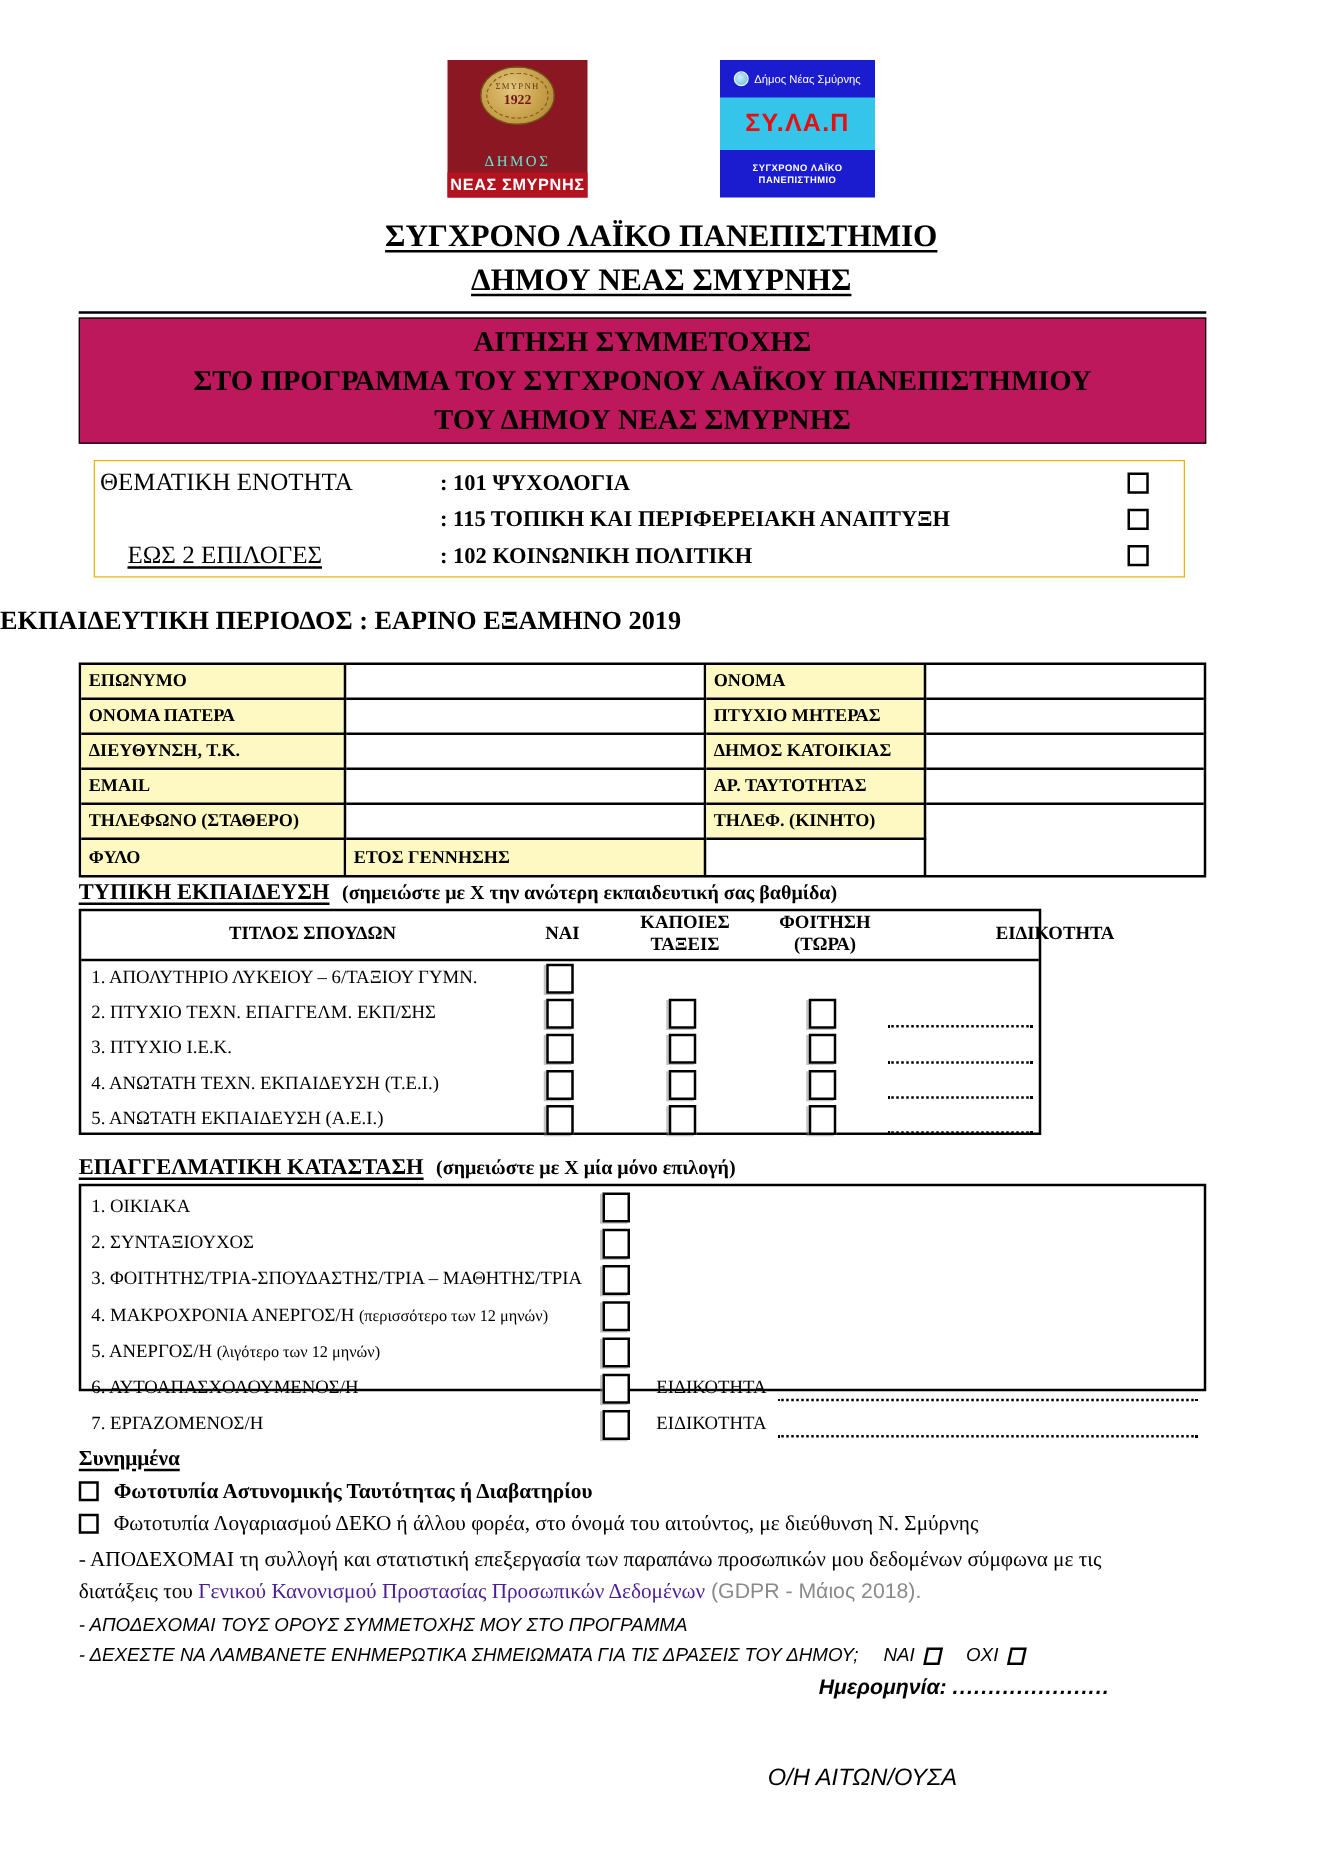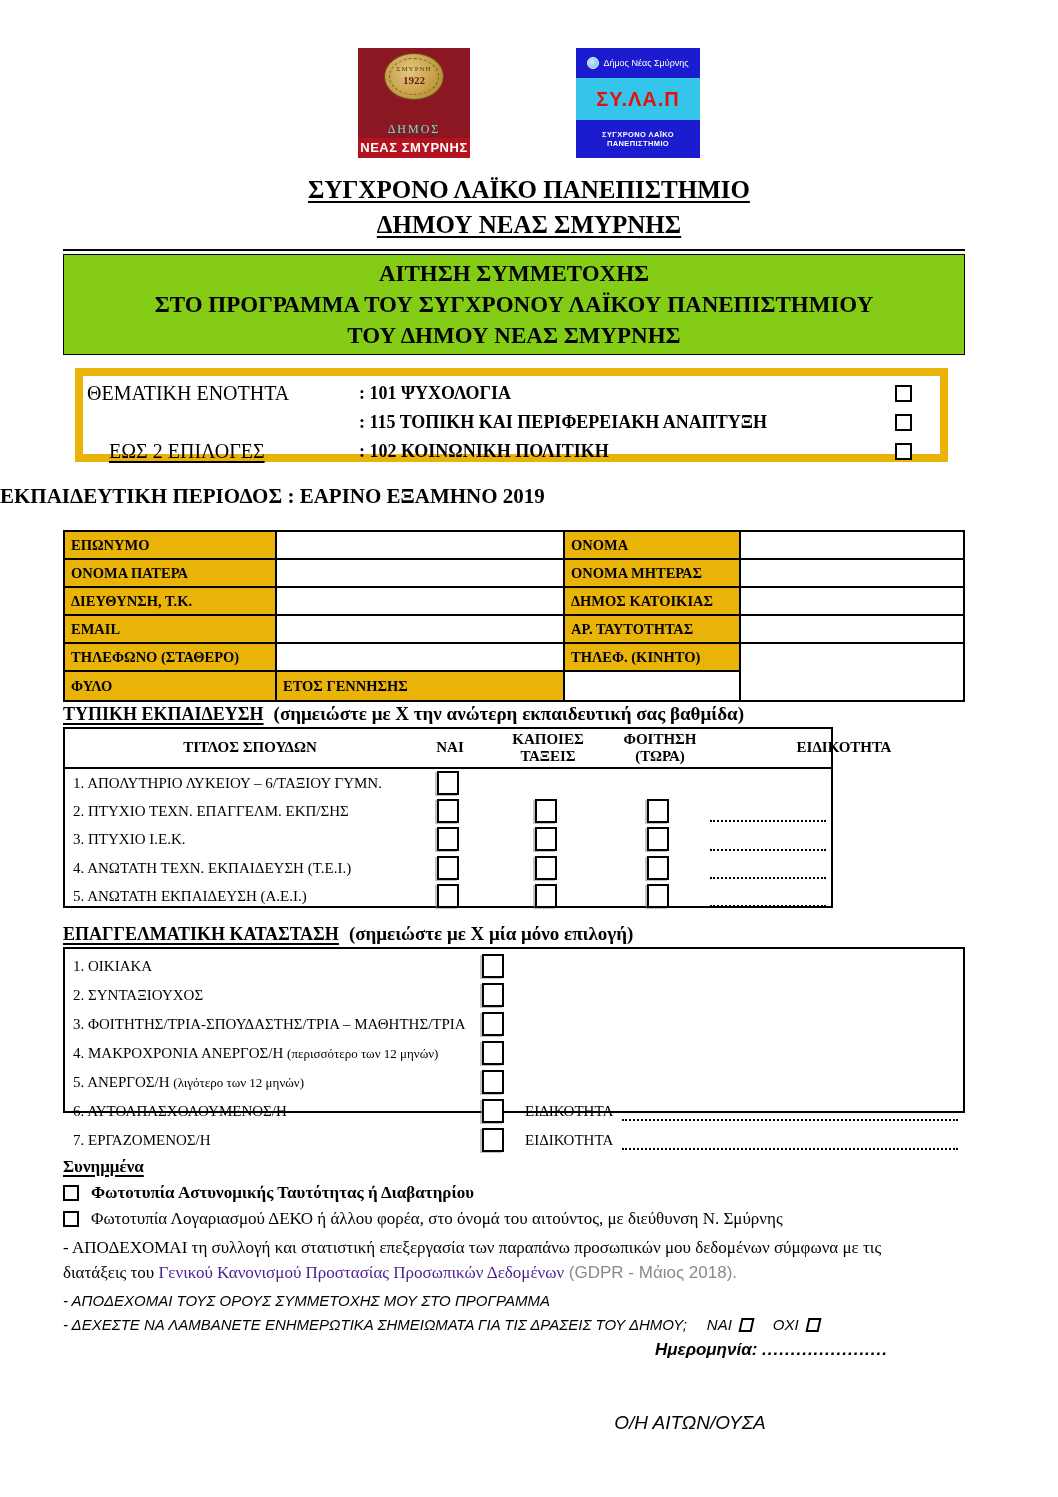--- a/index.html
+++ b/index.html
@@ -26,49 +26,49 @@
   .sylap-top { height:30px; display:flex; align-items:center; justify-content:center; gap:4px; color:#fff; font-size:9px; }
   .sylap-emblem { width:12px; height:12px; border-radius:50%; background:radial-gradient(circle at 40% 40%, #cfeefb, #5fb7df); border:1px solid #e8f6ff; display:inline-block; }
   .sylap-mid { height:42px; background:#35c4ea; color:#e50f0f; font-weight:bold; font-size:20px; letter-spacing:1px;
                display:flex; align-items:center; justify-content:center; }
   .sylap-bottom { flex:1; color:#fff; font-weight:bold; font-size:7.5px; letter-spacing:0.4px;
                   display:flex; align-items:center; justify-content:center; text-align:center; padding:0 2px; }
 
   
   .main-title { position:absolute; top:172px; left:0; width:100%; text-align:center; font-weight:bold; font-size:25px; line-height:35px; }
   .top-rule { position:absolute; top:249px; left:63px; width:902px; height:2px; background:#000; }
-  .app-box { position:absolute; top:254px; left:63px; width:902px; height:101px; background:#84cc16; border:1.5px solid #000;
+  .app-box { position:absolute; top:254px; left:63px; width:902px; height:101px; background:#be185d; border:1.5px solid #000;
              text-align:center; font-weight:bold; font-size:23px; line-height:31px; padding-top:3px; }
 
   
-  .thematic { position:absolute; top:368px; left:75px; width:873px; height:94px; border:8px solid #eab308; padding-top:3px; }
+  .thematic { position:absolute; top:368px; left:75px; width:873px; height:94px; border:1px solid #eab308; padding-top:3px; }
   .them-row { display:flex; align-items:center; height:29px; padding:0 28px 0 4px; }
   .them-label { width:272px; font-size:20px; white-space:nowrap; }
   .them-label.them-sub { padding-left:22px; }
   .them-opt { flex:1; font-weight:bold; font-size:18px; white-space:nowrap; }
   .cb { display:inline-block; background:#fff; border:2px solid #000; }
   .them-cb { width:17px; height:17px; flex:0 0 auto; }
 
   .period { position:absolute; top:484px; left:0; width:100%; text-align:left; font-weight:bold; font-size:21px; }
 
   
   .personal { position:absolute; top:530px; left:63px; width:902px; border:2px solid #000;
               display:grid; grid-template-columns:212px 288px 176px auto; grid-auto-rows:28px; }
   .pcell { border-right:2px solid #000; border-bottom:2px solid #000; display:flex; align-items:center;
            padding:0 6px; font-size:14.5px; overflow:hidden; }
   .pcell:nth-child(4n) { border-right:none; }
   .personal .pcell:nth-last-child(-n+4) { border-bottom:none; }
-  .plabel { background:#eab308; font-weight:bold; white-space:nowrap; }
+  .plabel { background:#fef9c3; font-weight:bold; white-space:nowrap; }
   .gender-cell { padding-left:14px; font-style:italic; font-size:16px; }
   .cb-gender { width:15px; height:15px; border-width:1.5px; margin-left:8px; }
   .gender-f { margin-left:84px; }
 
   
   .edu-title { position:absolute; top:703px; left:63px; font-weight:bold; font-size:18px; white-space:nowrap; }
-  .edu-hint { font-weight:bold; font-size:19px; margin-left:10px;text-align:right; }
+  .edu-hint { font-weight:bold; font-size:16px; margin-left:10px;text-align:right; }
   .edu-table { position:absolute; top:727px; left:63px; width:770px; height:181px; border:2px solid #000; }
   .edu-head { position:relative; height:40px; border-bottom:2px solid #000; font-weight:bold; font-size:15px; }
   .edu-head .h { position:absolute; top:50%; transform:translateY(-50%); text-align:center; line-height:1.15; }
   .h-titlos { left:0; width:370px; }
   .h-nai { left:345px; width:80px; }
   .h-kapoies { left:428px; width:110px; }
   .h-foitisi { left:540px; width:110px; }
   .h-eidik { left:660px; width:238px; }
   .edu-row { position:relative; height:28.2px; }
   .edu-row .lbl { position:absolute; left:8px; top:50%; transform:translateY(-50%); font-size:15px; white-space:nowrap; }
@@ -162,21 +162,21 @@
 
   <div class="period">ΕΚΠΑΙΔΕΥΤΙΚΗ ΠΕΡΙΟΔΟΣ : ΕΑΡΙΝΟ ΕΞΑΜΗΝΟ 2019</div>
 
   <div class="personal" id="personal-grid">
       <div class="pcell plabel">ΕΠΩΝΥΜΟ</div>
       <div class="pcell pvalue"></div>
       <div class="pcell plabel">ΟΝΟΜΑ</div>
       <div class="pcell pvalue"></div>
       <div class="pcell plabel">ΟΝΟΜΑ ΠΑΤΕΡΑ</div>
       <div class="pcell pvalue"></div>
-      <div class="pcell plabel">ΟΝΟΜΑ ΜΗΤΕΡΑΣ</div>
+      <div class="pcell plabel">ΠΤΥΧΙΟ ΜΗΤΕΡΑΣ</div>
       <div class="pcell pvalue"></div>
       <div class="pcell plabel">ΔΙΕΥΘΥΝΣΗ, Τ.Κ.</div>
       <div class="pcell pvalue"></div>
       <div class="pcell plabel">ΔΗΜΟΣ ΚΑΤΟΙΚΙΑΣ</div>
       <div class="pcell pvalue"></div>
       <div class="pcell plabel">EMAIL</div>
       <div class="pcell pvalue"></div>
       <div class="pcell plabel">ΑΡ. ΤΑΥΤΟΤΗΤΑΣ</div>
       <div class="pcell pvalue"></div>
       <div class="pcell plabel">ΤΗΛΕΦΩΝΟ (ΣΤΑΘΕΡΟ)</div>

